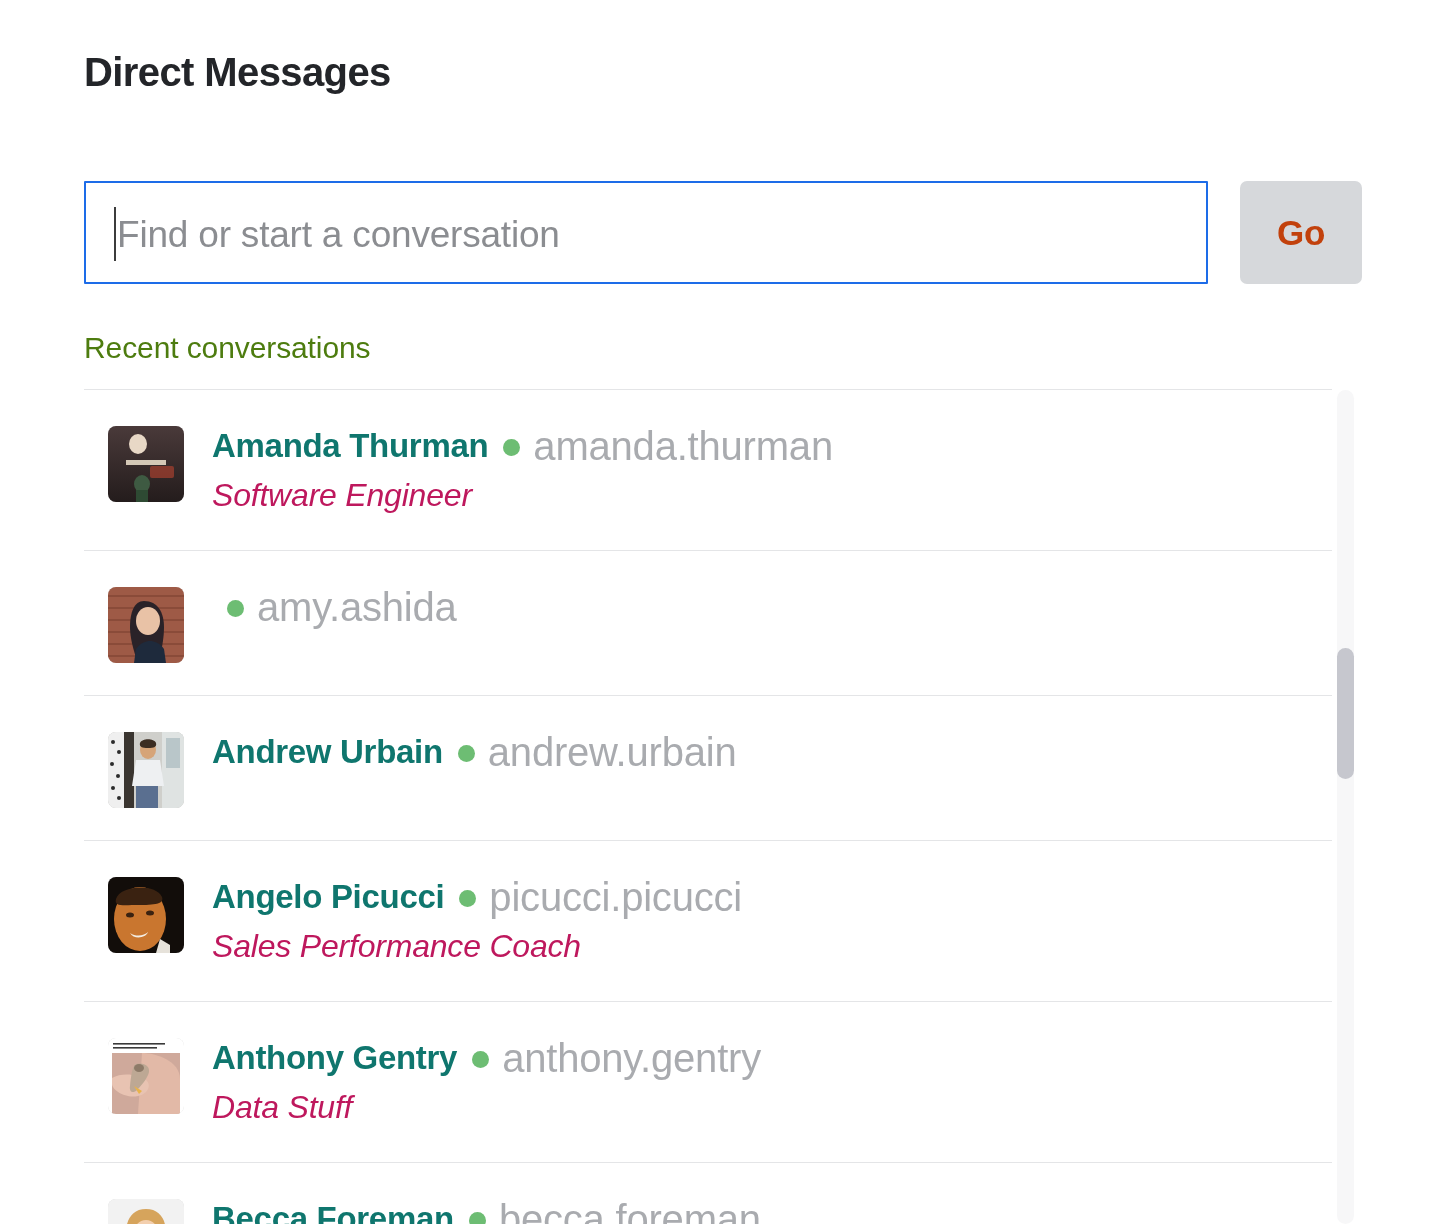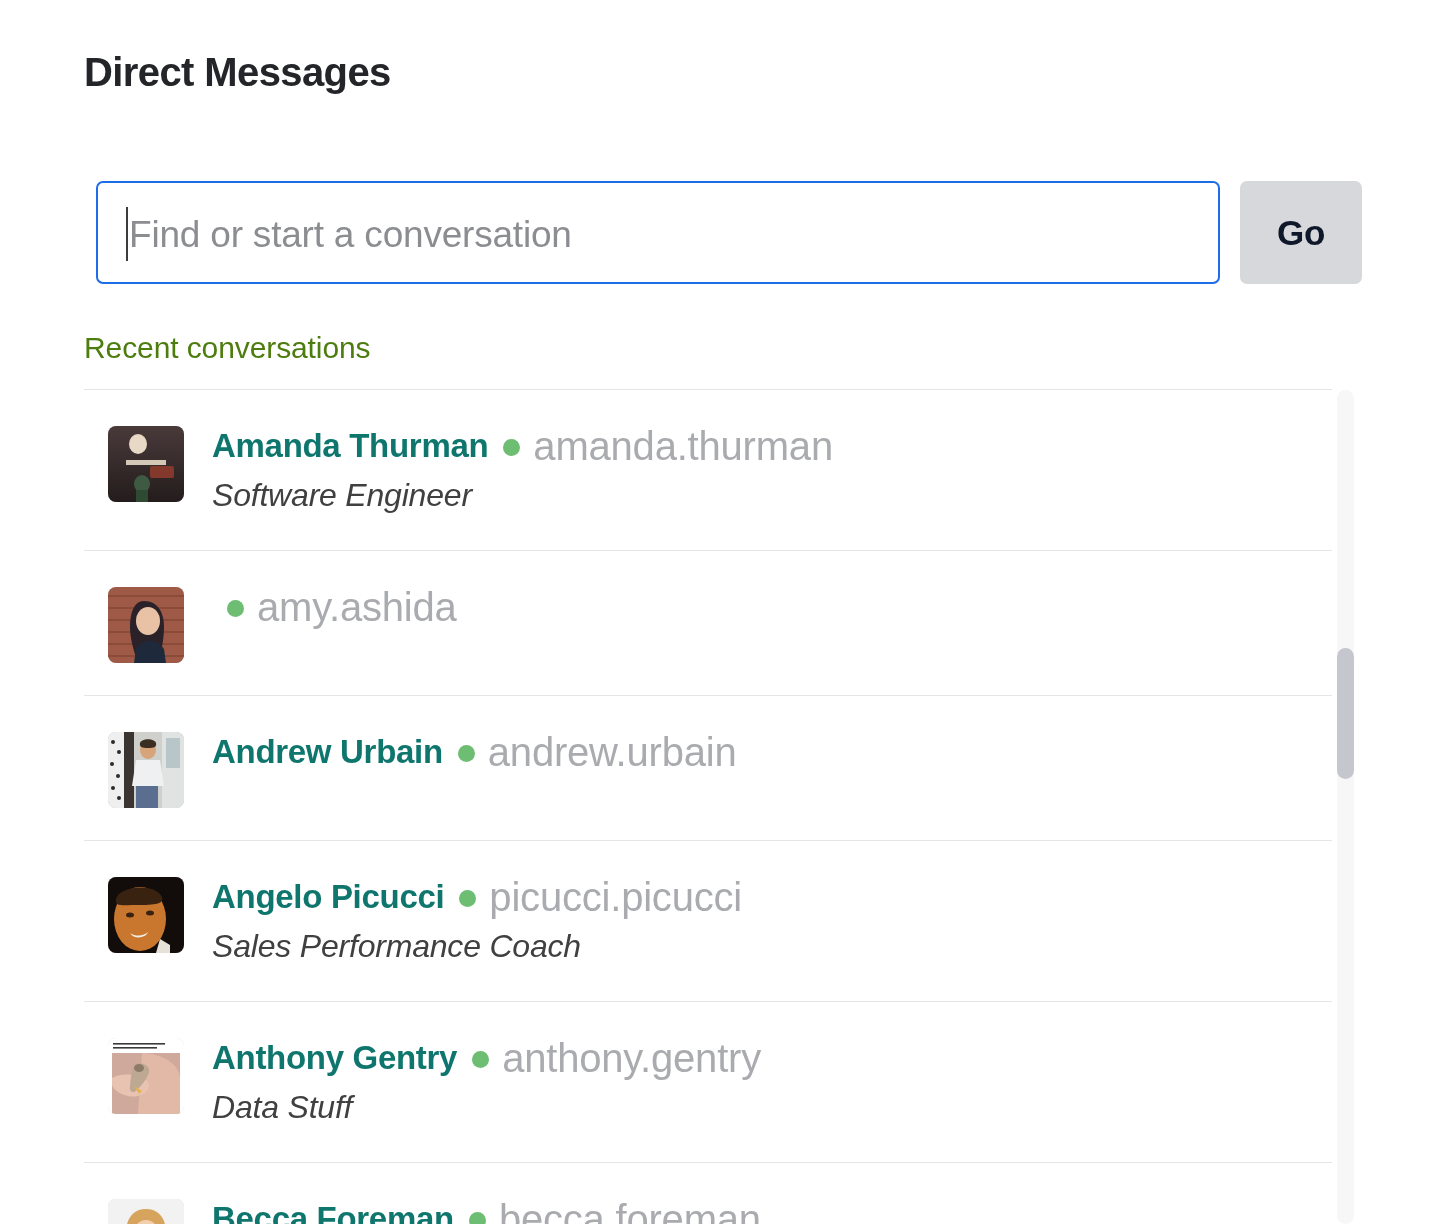--- a/index.html
+++ b/index.html
@@ -41,27 +41,27 @@
   
   .search-row {
     position: absolute;
     left: 84px;
     top: 181px;
     width: 1278px;
     height: 103px;
   }
   .search-field {
     position: absolute;
-    left: 12px;
+    left: 0;
     top: 0;
     width: 1124px;
     height: 103px;
     box-sizing: border-box;
     border: 2px solid #1d6ce8;
-    border-radius: 7px;
+    border-radius: 1px;
     background: #ffffff;
     display: flex;
     align-items: center;
   }
   .search-caret {
     position: absolute;
     left: 28px;
     top: 24px;
     width: 2px;
     height: 54px;
@@ -83,21 +83,21 @@
   }
   .go-button {
     position: absolute;
     left: 1156px;
     top: 0;
     width: 122px;
     height: 103px;
     border: none;
     border-radius: 7px;
     background: #d6d8db;
-    color: #0f172a;
+    color: #c2410c;
     font-family: "Liberation Sans", sans-serif;
     font-size: 35px;
     font-weight: 700;
     letter-spacing: -0.2px;
     cursor: default;
     display: flex;
     align-items: center;
     justify-content: center;
   }
 
@@ -185,21 +185,21 @@
   .conv-handle {
     font-size: 40px;
     font-weight: 400;
     color: #a9abaf;
     letter-spacing: -0.2px;
   }
   .conv-title {
     font-size: 32px;
     font-style: italic;
     font-weight: 400;
-    color: #404040;
+    color: #be185d;
     letter-spacing: -0.2px;
     line-height: 46px;
     margin-top: 4px;
     white-space: nowrap;
   }
 
   
   .scrollbar-track {
     position: absolute;
     left: 1337px;

